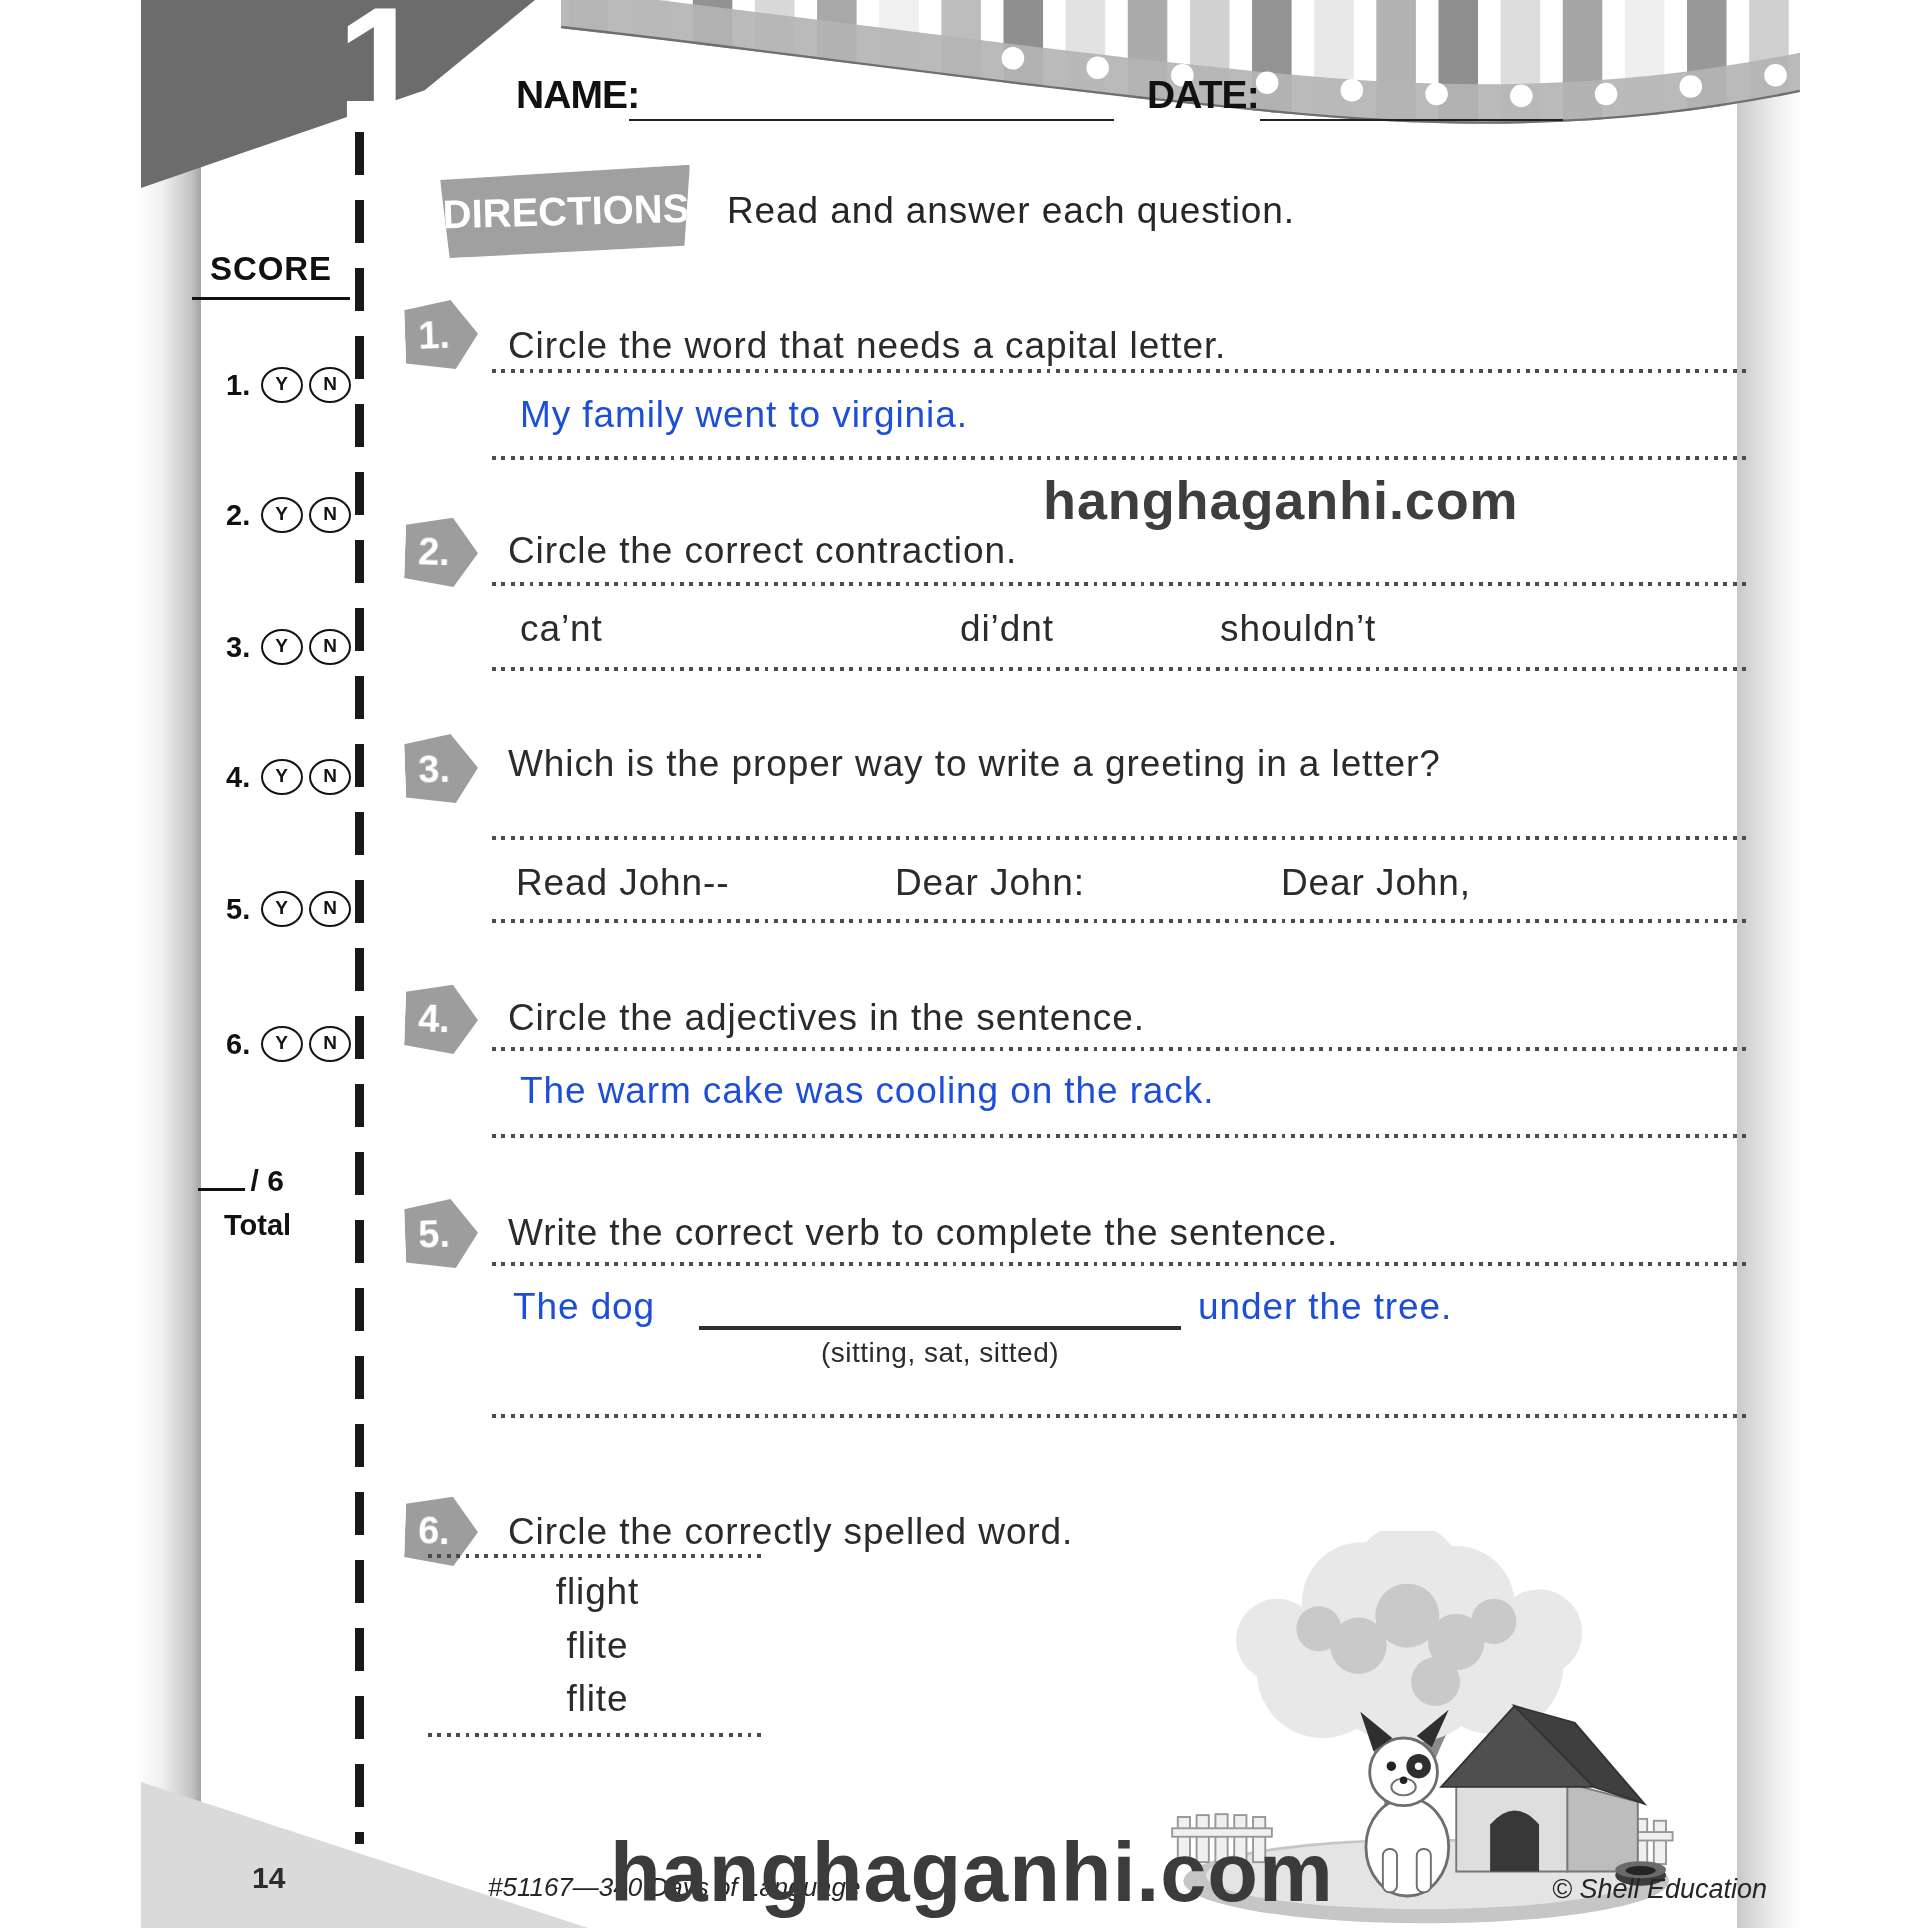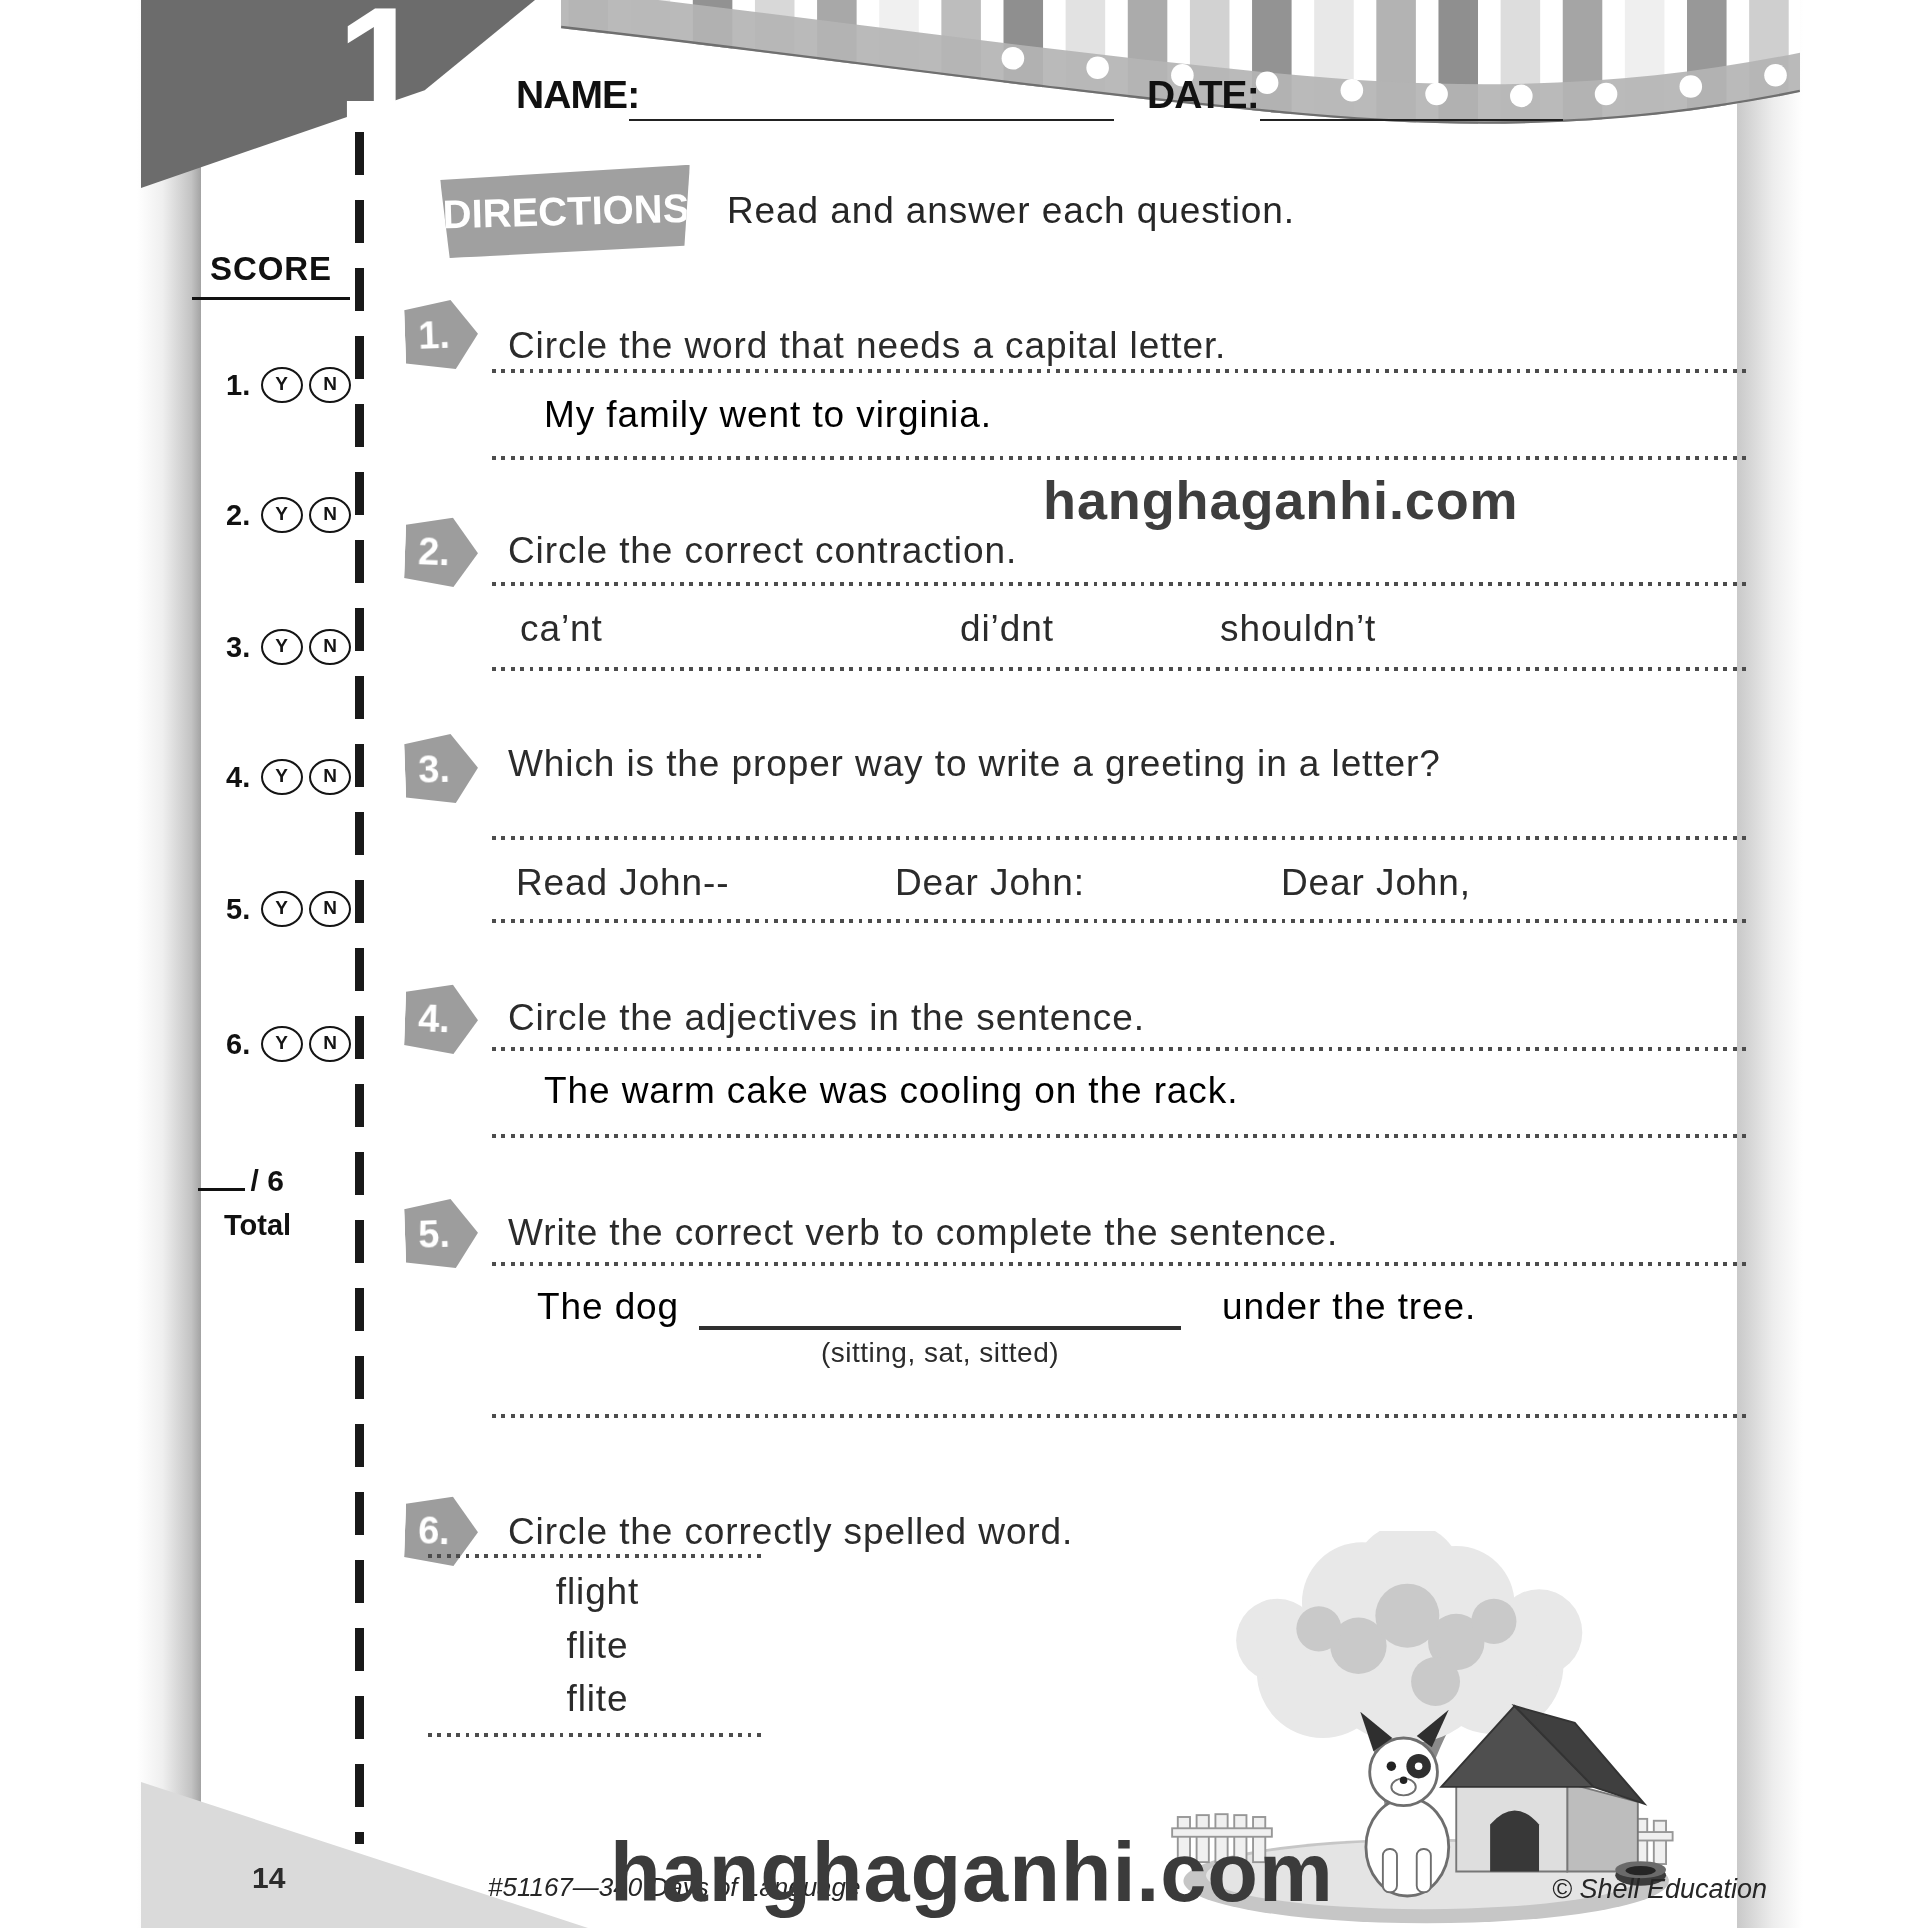--- a/index.html
+++ b/index.html
@@ -39,21 +39,21 @@
   .total-row{left:198px;top:1162px;font-size:30px;font-weight:700;color:#111;}
   .total-blank{display:inline-block;width:47px;border-bottom:3.8px solid #111;height:26px;margin-right:5.6px;}
   .total-label{left:224px;top:1209px;font-size:29px;font-weight:700;color:#111;}
   
   .badge{width:73px;height:72px;background:#9d9d9d;color:#fff;
      clip-path:polygon(0 14%,64% 2%,100% 50%,68% 98%,0 88%);
      display:flex;align-items:center;justify-content:center;padding-right:15px;box-sizing:border-box;
      font-size:38px;font-weight:700;filter:drop-shadow(4.7px 4.7px 0 rgba(0,0,0,0.15));}
   .r1{transform:rotate(-2deg);} .r2{transform:rotate(2deg);}
   .prompt{font-size:37px;letter-spacing:0.9px;color:#2b2b2b;line-height:1.32;}
-  .sentence{font-size:37px;letter-spacing:0.9px;color:#000000;margin-left:24px;}
+  .sentence{font-size:37px;letter-spacing:0.9px;color:#1d4ed8;}
   .dots{height:3.8px;background:repeating-linear-gradient(90deg,#4c4c4c 0 3.8px,transparent 3.8px 9.4px);}
   .opt{font-size:37px;letter-spacing:0.9px;color:#2b2b2b;}
   .hint{font-size:28px;letter-spacing:0.5px;color:#2b2b2b;}
   .blankline{height:3.8px;background:#2f2f2f;}
   
   .wm-mid{left:1043px;top:469px;font-size:54px;font-weight:600;color:#3e3e3e;letter-spacing:0.9px;z-index:6;}
   .wm-bottom{left:610px;top:1825px;font-size:83px;font-weight:600;color:#3b3b3b;letter-spacing:0.9px;z-index:6;}
   
   .foot-tri{left:141px;top:1782px;width:447px;height:146px;background:#dadada;
      clip-path:polygon(0 0,100% 100%,0 100%);}

